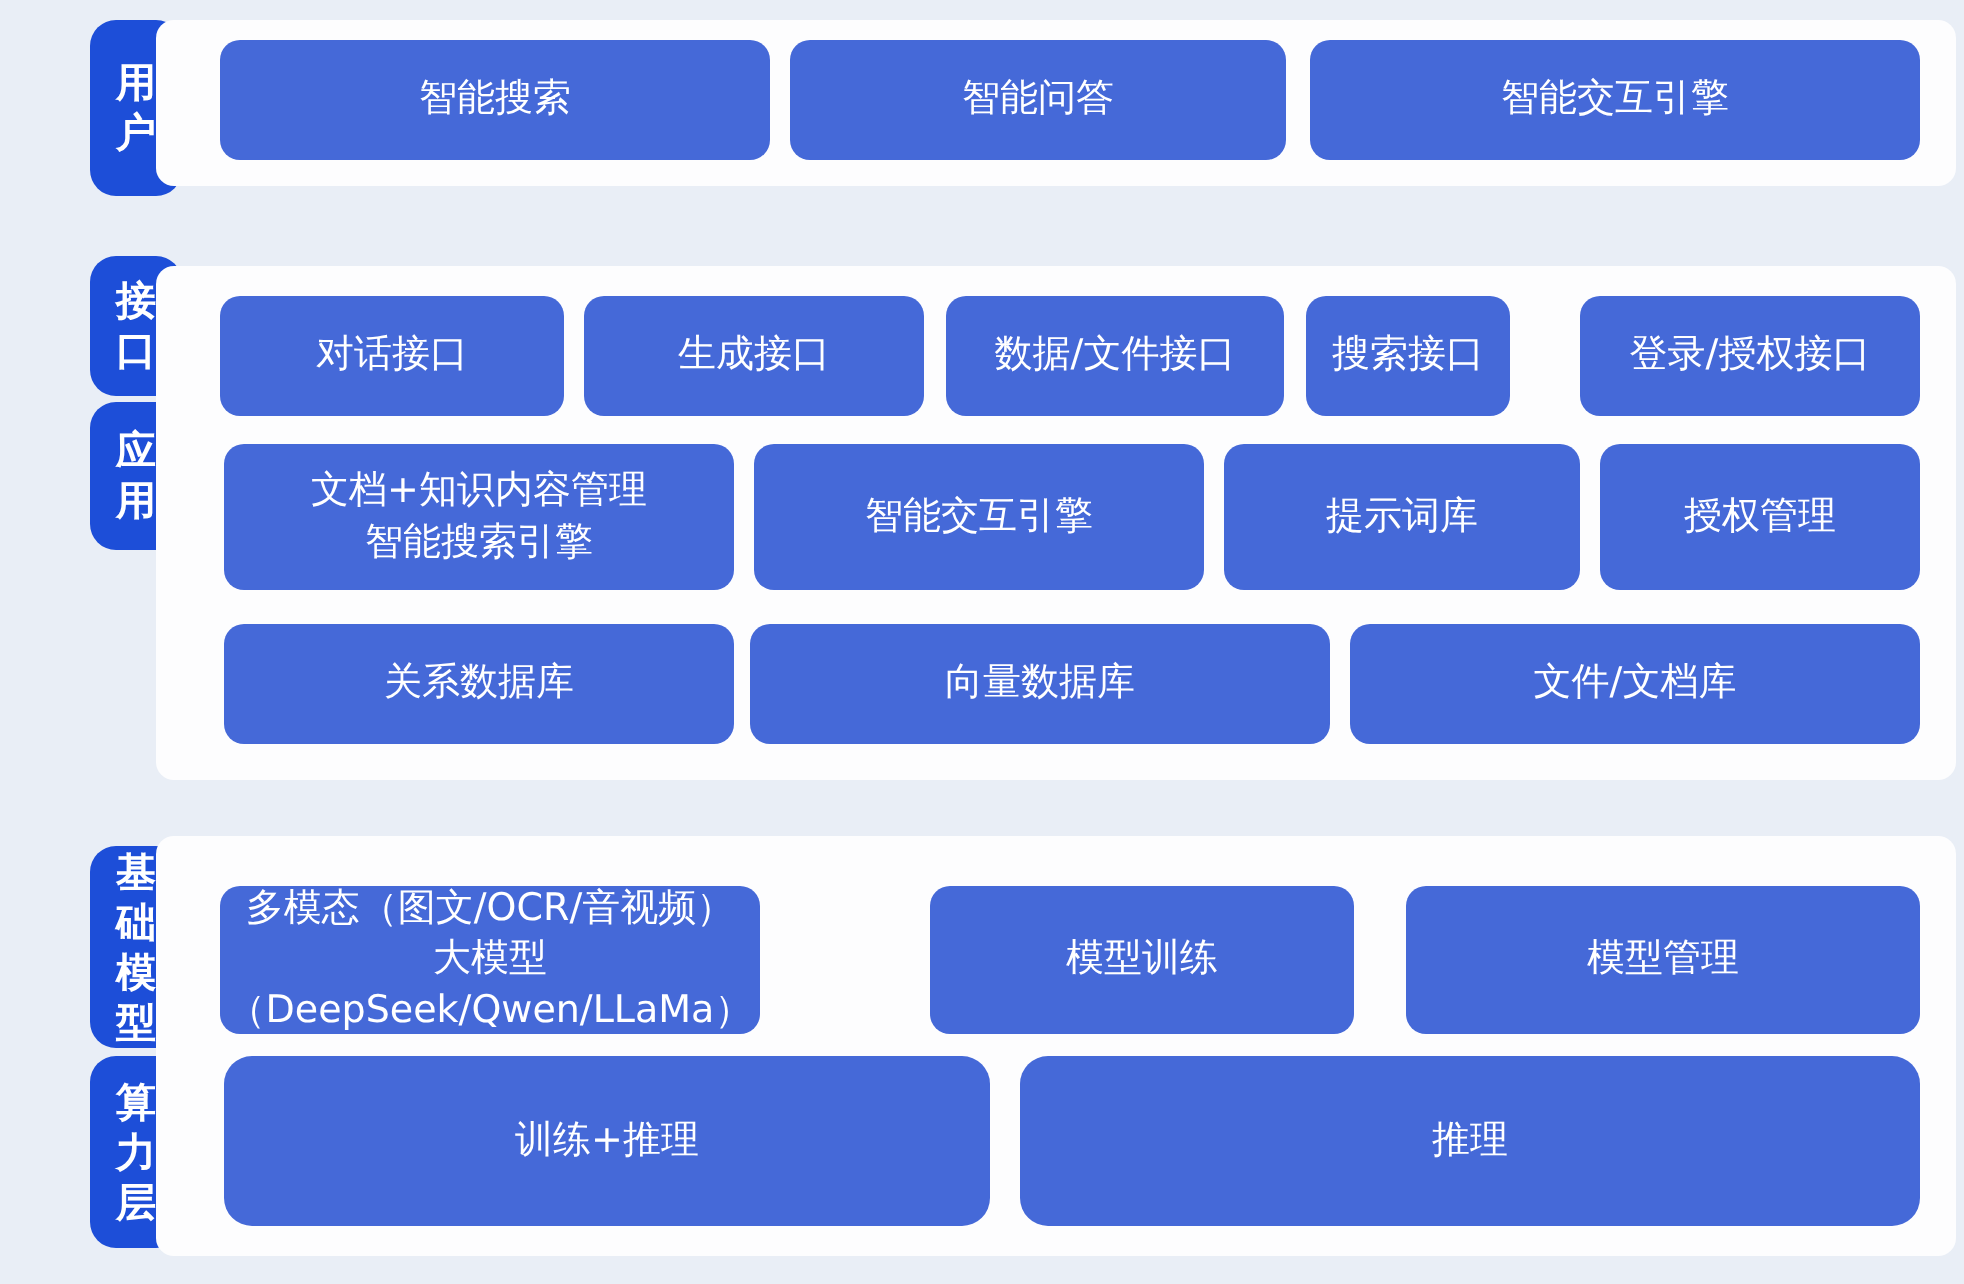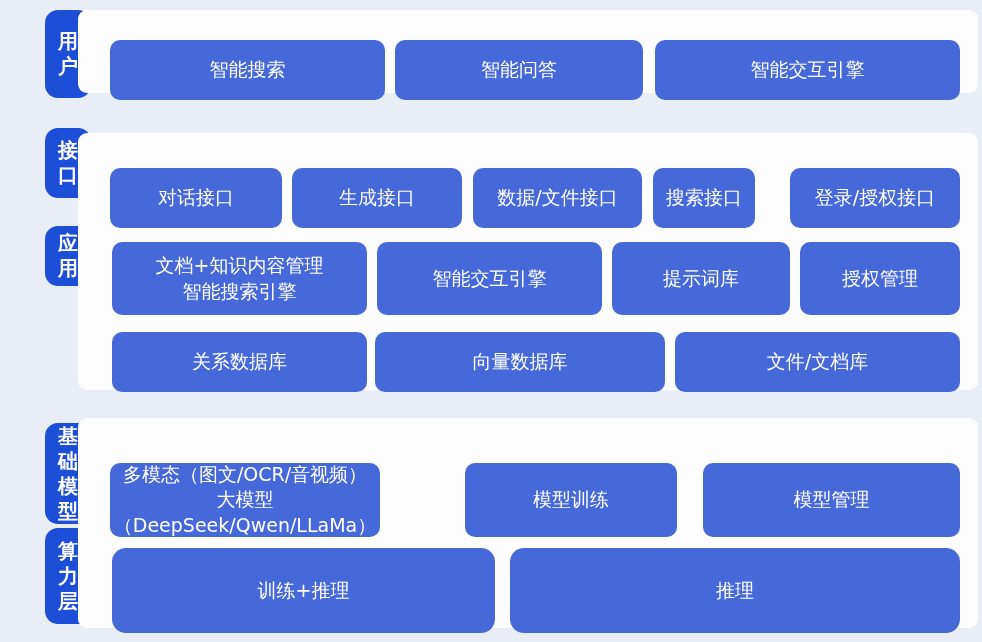--- a/index.html
+++ b/index.html
@@ -45,36 +45,35 @@
     background: #4569d8;
     border-radius: 10px;
     display: flex;
     align-items: center;
     justify-content: center;
     color: #ffffff;
     font-size: 19px;
     line-height: 1.35;
     text-align: center;
     white-space: pre-line;
-    margin-top: 20px;
   }
   .box-lg { border-radius: 14px; }
 </style>
 </head>
 <body>
 
 <div class="canvas">
 
   <div class="pill" style="top:10px;height:88px">
       <span>用户</span>
     </div>
   <div class="pill" style="top:128px;height:70px">
       <span>接口</span>
     </div>
-  <div class="pill" style="top:226px;height:60px">
+  <div class="pill" style="top:201px;height:74px">
       <span>应用</span>
     </div>
   <div class="pill" style="top:423px;height:101px">
       <span>基础模型</span>
     </div>
   <div class="pill" style="top:528px;height:96px">
       <span>算力层</span>
     </div>
 
   <div class="panel" style="left:78px;top:10px;width:900px;height:83px"></div>

